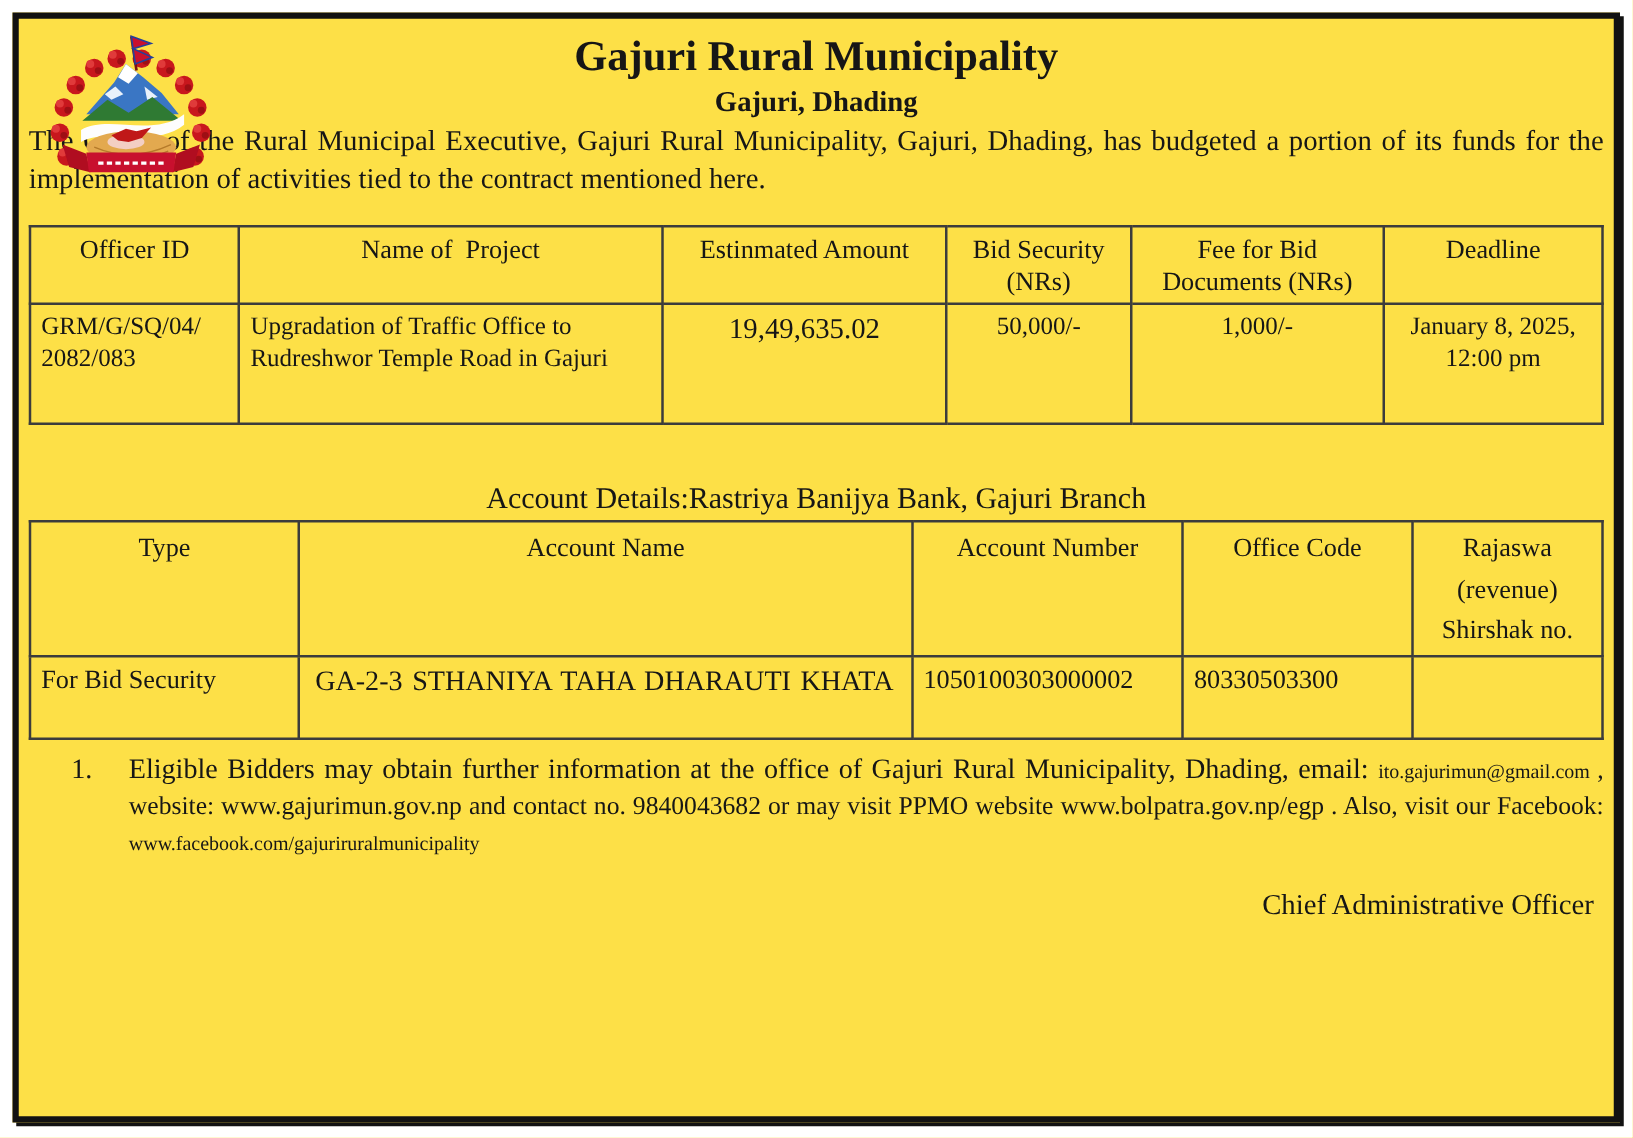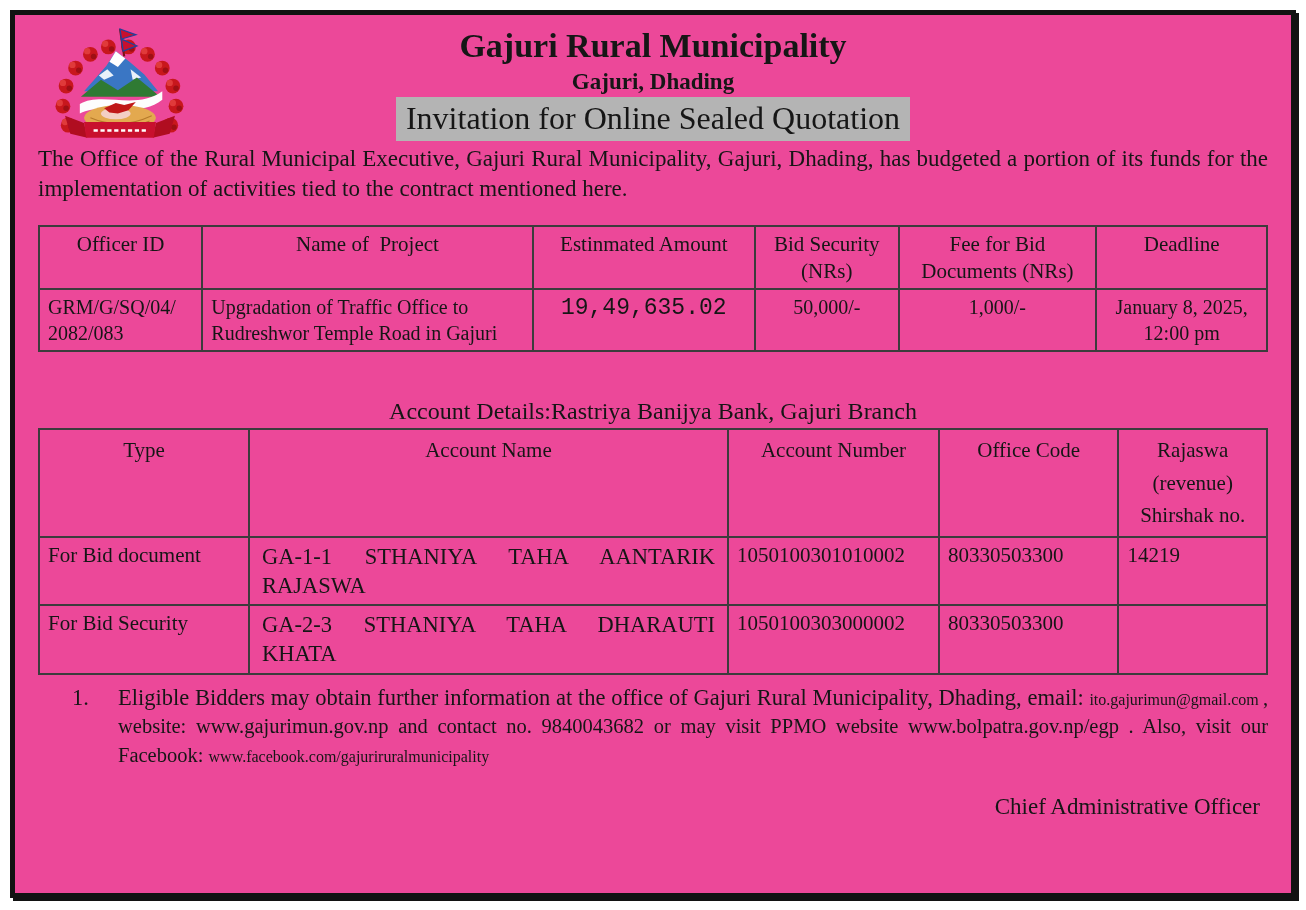--- a/index.html
+++ b/index.html
@@ -10,22 +10,22 @@
     color: #161616;
     position: relative;
     overflow: hidden;
   }
   .frame {
     position: absolute;
     left: 10px; top: 10px;
     width: 1286px; height: 888px;
     border: 5px solid #121212;
     box-shadow: 3px 3px 0 #121212;
-    background: #ec4899;
-    padding: 0 23px;
+    background: #fde047;
+    padding: 0 8px;
     overflow: hidden;
   }
   
   .header { position: relative; text-align: center; padding-top: 10px; }
   .logo {
     position: absolute; left: 8px; top: 4px;
     width: 148px; height: 132px;
   }
   .title   { font-size: 34px; font-weight: bold; line-height: 1.25; }
   .subtitle{ font-size: 30px; line-height: 1.22; }
@@ -44,26 +44,26 @@
   th, td {
     border: 2px solid #3c3c3c;
     vertical-align: top;
     padding: 4px 8px;
     font-weight: normal;
   }
   th { text-align: center; font-size: 21px; white-space: pre-wrap; line-height: 1.25; }
   td { font-size: 20px; line-height: 1.3; }
   .t1 { margin-top: 22px; }
   .t1 thead tr { height: 53px; }
-  .t1 tbody tr { height: 62px; }
+  .t1 tbody tr { height: 96px; }
   .t1 td.cell-left   { text-align: left; }
   .t1 td.cell-center { text-align: center; }
   .t1 td.cell-amount {
     text-align: center;
-    font-family: Liberation Mono, monospace;
+    font-family: Liberation Serif, serif;
     font-size: 23px;
   }
   .acct-heading { text-align: center; font-size: 24px; margin-top: 44px; line-height: 1.25; }
   .t2 { margin-top: 2px; }
   .t2 thead tr { height: 96px; }
   .t2 tbody tr { height: 66px; }
   .t2 th { line-height: 1.55; }
   .t2 td { font-size: 21px; text-align: left; }
   .t2 td.cell-acctname {
     text-align: justify;
@@ -171,21 +171,20 @@
         <path d="M70 4 L85 9.5 L71.5 13.5 L86 20 L73 25 Z" fill="#c8102e" stroke="#24409a" stroke-width="1.2"></path>
 
         <path d="M36 93 L18 86 L23 103 L39 107 Z" fill="#b00d20"></path>
         <path d="M104 93 L122 86 L117 103 L101 107 Z" fill="#b00d20"></path>
         <path d="M36 92 L104 92 L102 107 L38 107 Z" fill="#c8102e"></path>
         <line x1="45" y1="100" x2="97" y2="100" stroke="#ffffff" stroke-width="2.4" stroke-dasharray="4 2.5"></line>
       </svg>
     </div>
     <div class="title">Gajuri Rural Municipality</div>
     <div class="location">Gajuri, Dhading</div>
-    <div class="notice"><span class="hl">Invitation for Online Sealed Quotation</span></div>
   </div>
 
   <p class="intro">The Office of the Rural Municipal Executive, Gajuri Rural Municipality, Gajuri, Dhading, has budgeted a portion of its funds for the implementation of activities tied to the contract mentioned here.</p>
 
   <table class="t1">
     <colgroup>
       <col style="width:13.3%">
         <col style="width:26.9%">
         <col style="width:18.1%">
       <col style="width:11.7%">
@@ -228,27 +227,20 @@
       <tr>
         <th>Type</th>
         <th>Account Name</th>
         <th>Account Number</th>
         <th>Office Code</th>
         <th>Rajaswa (revenue) Shirshak no.</th>
       </tr>
     </thead>
     <tbody>
       <tr>
-        <td>For Bid document</td>
-        <td class="cell-acctname">GA-1-1 STHANIYA TAHA AANTARIK RAJASWA</td>
-        <td>1050100301010002</td>
-        <td>80330503300</td>
-        <td>14219</td>
-      </tr>
-      <tr>
         <td>For Bid Security</td>
         <td class="cell-acctname">GA-2-3 STHANIYA TAHA DHARAUTI KHATA</td>
         <td>1050100303000002</td>
         <td>80330503300</td>
         <td></td>
       </tr>
     </tbody>
   </table>
 
   <div class="note">

